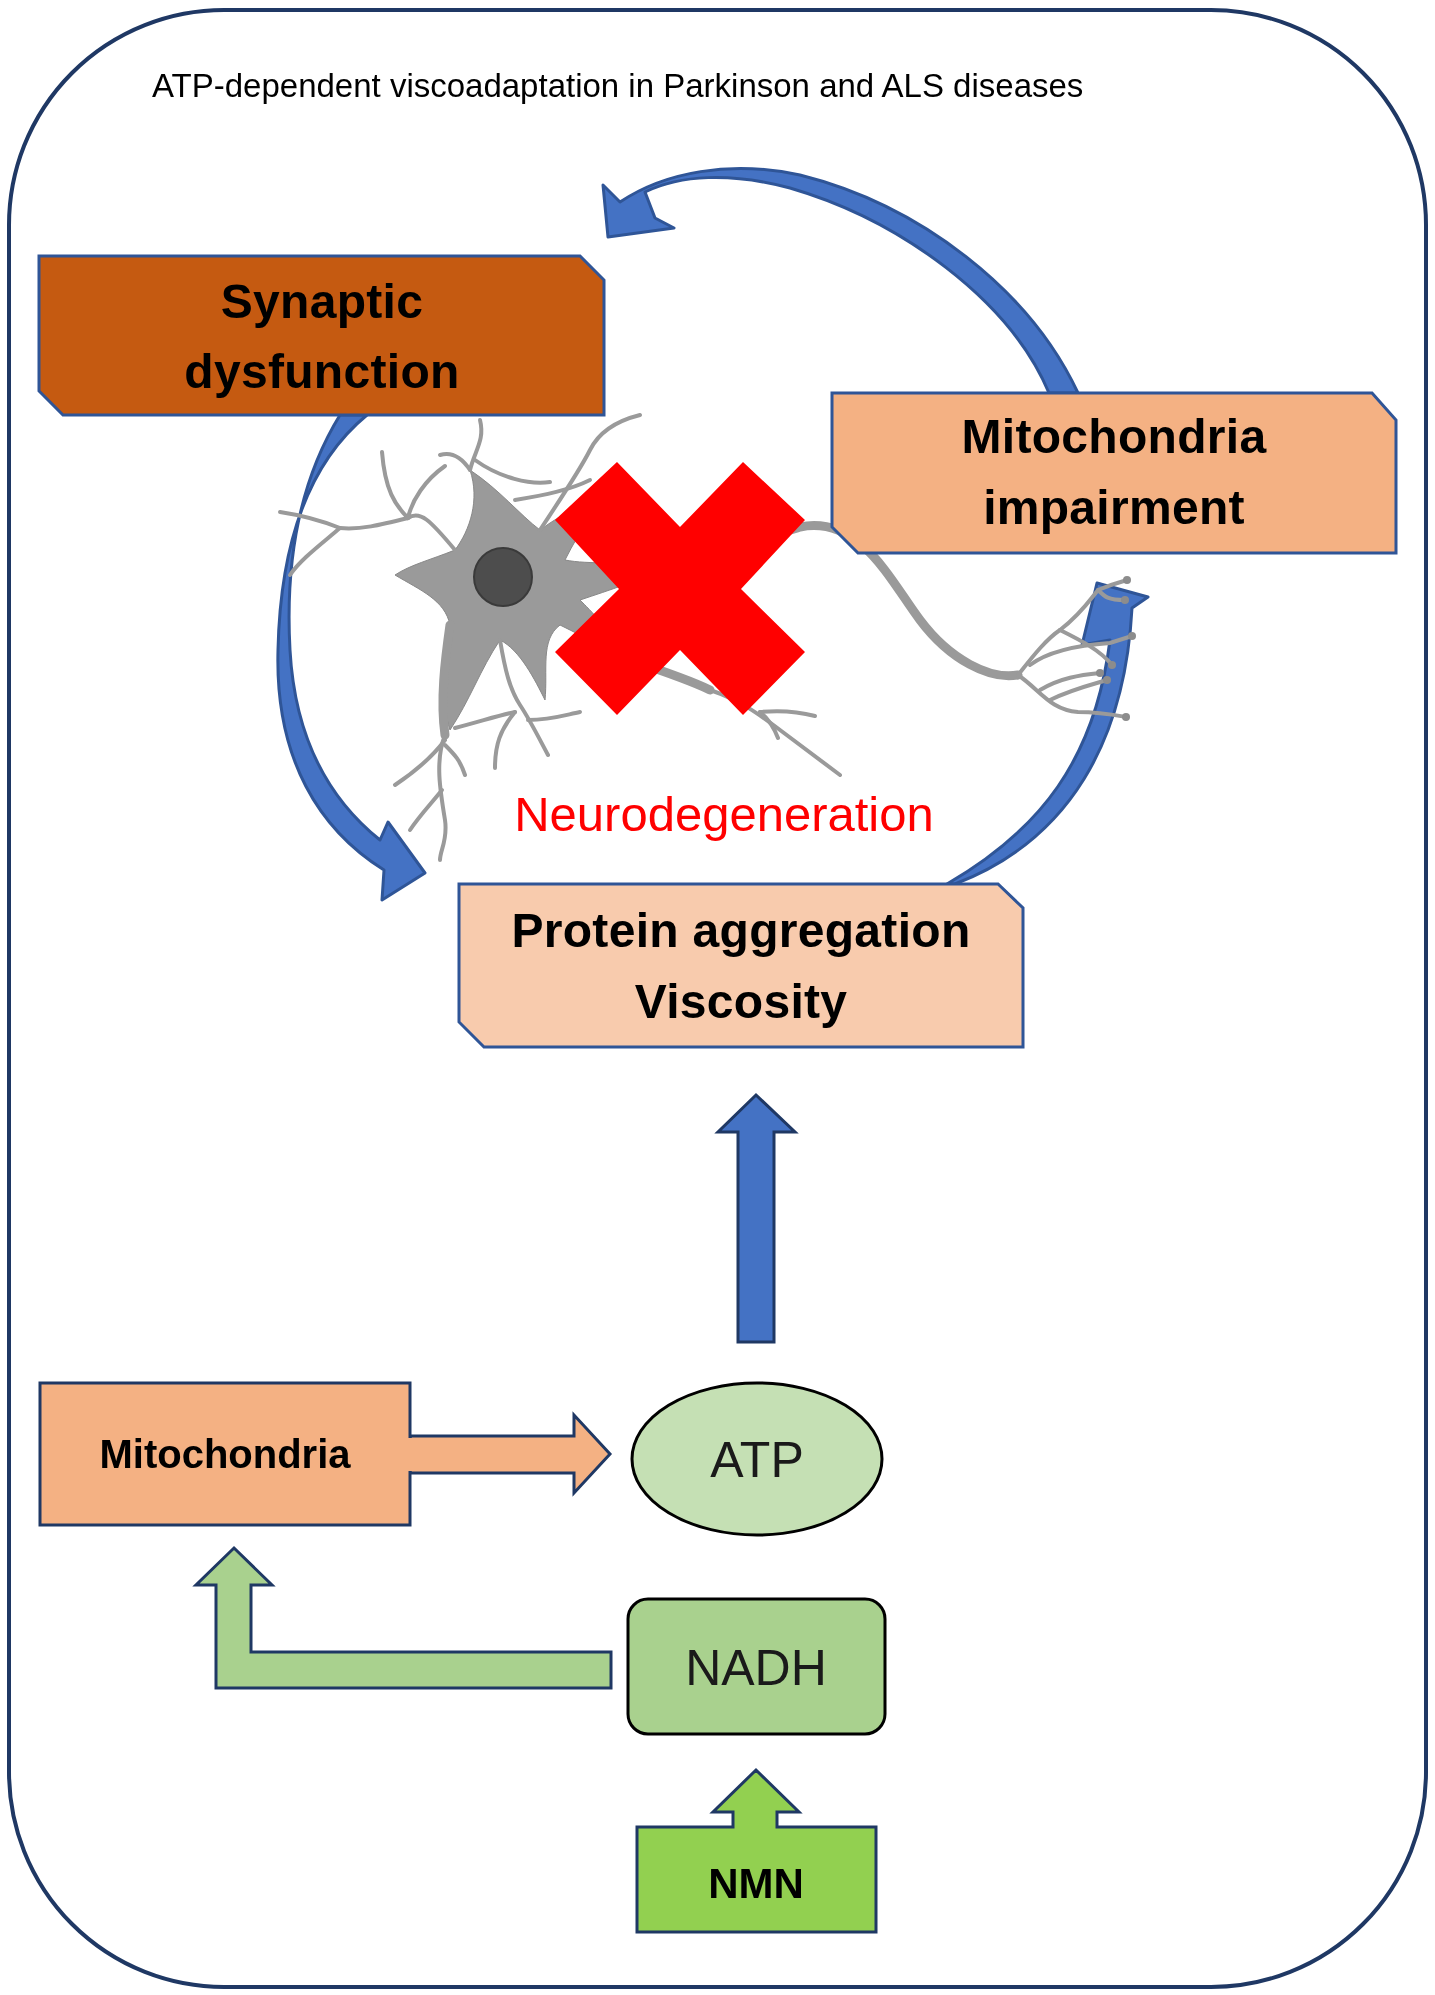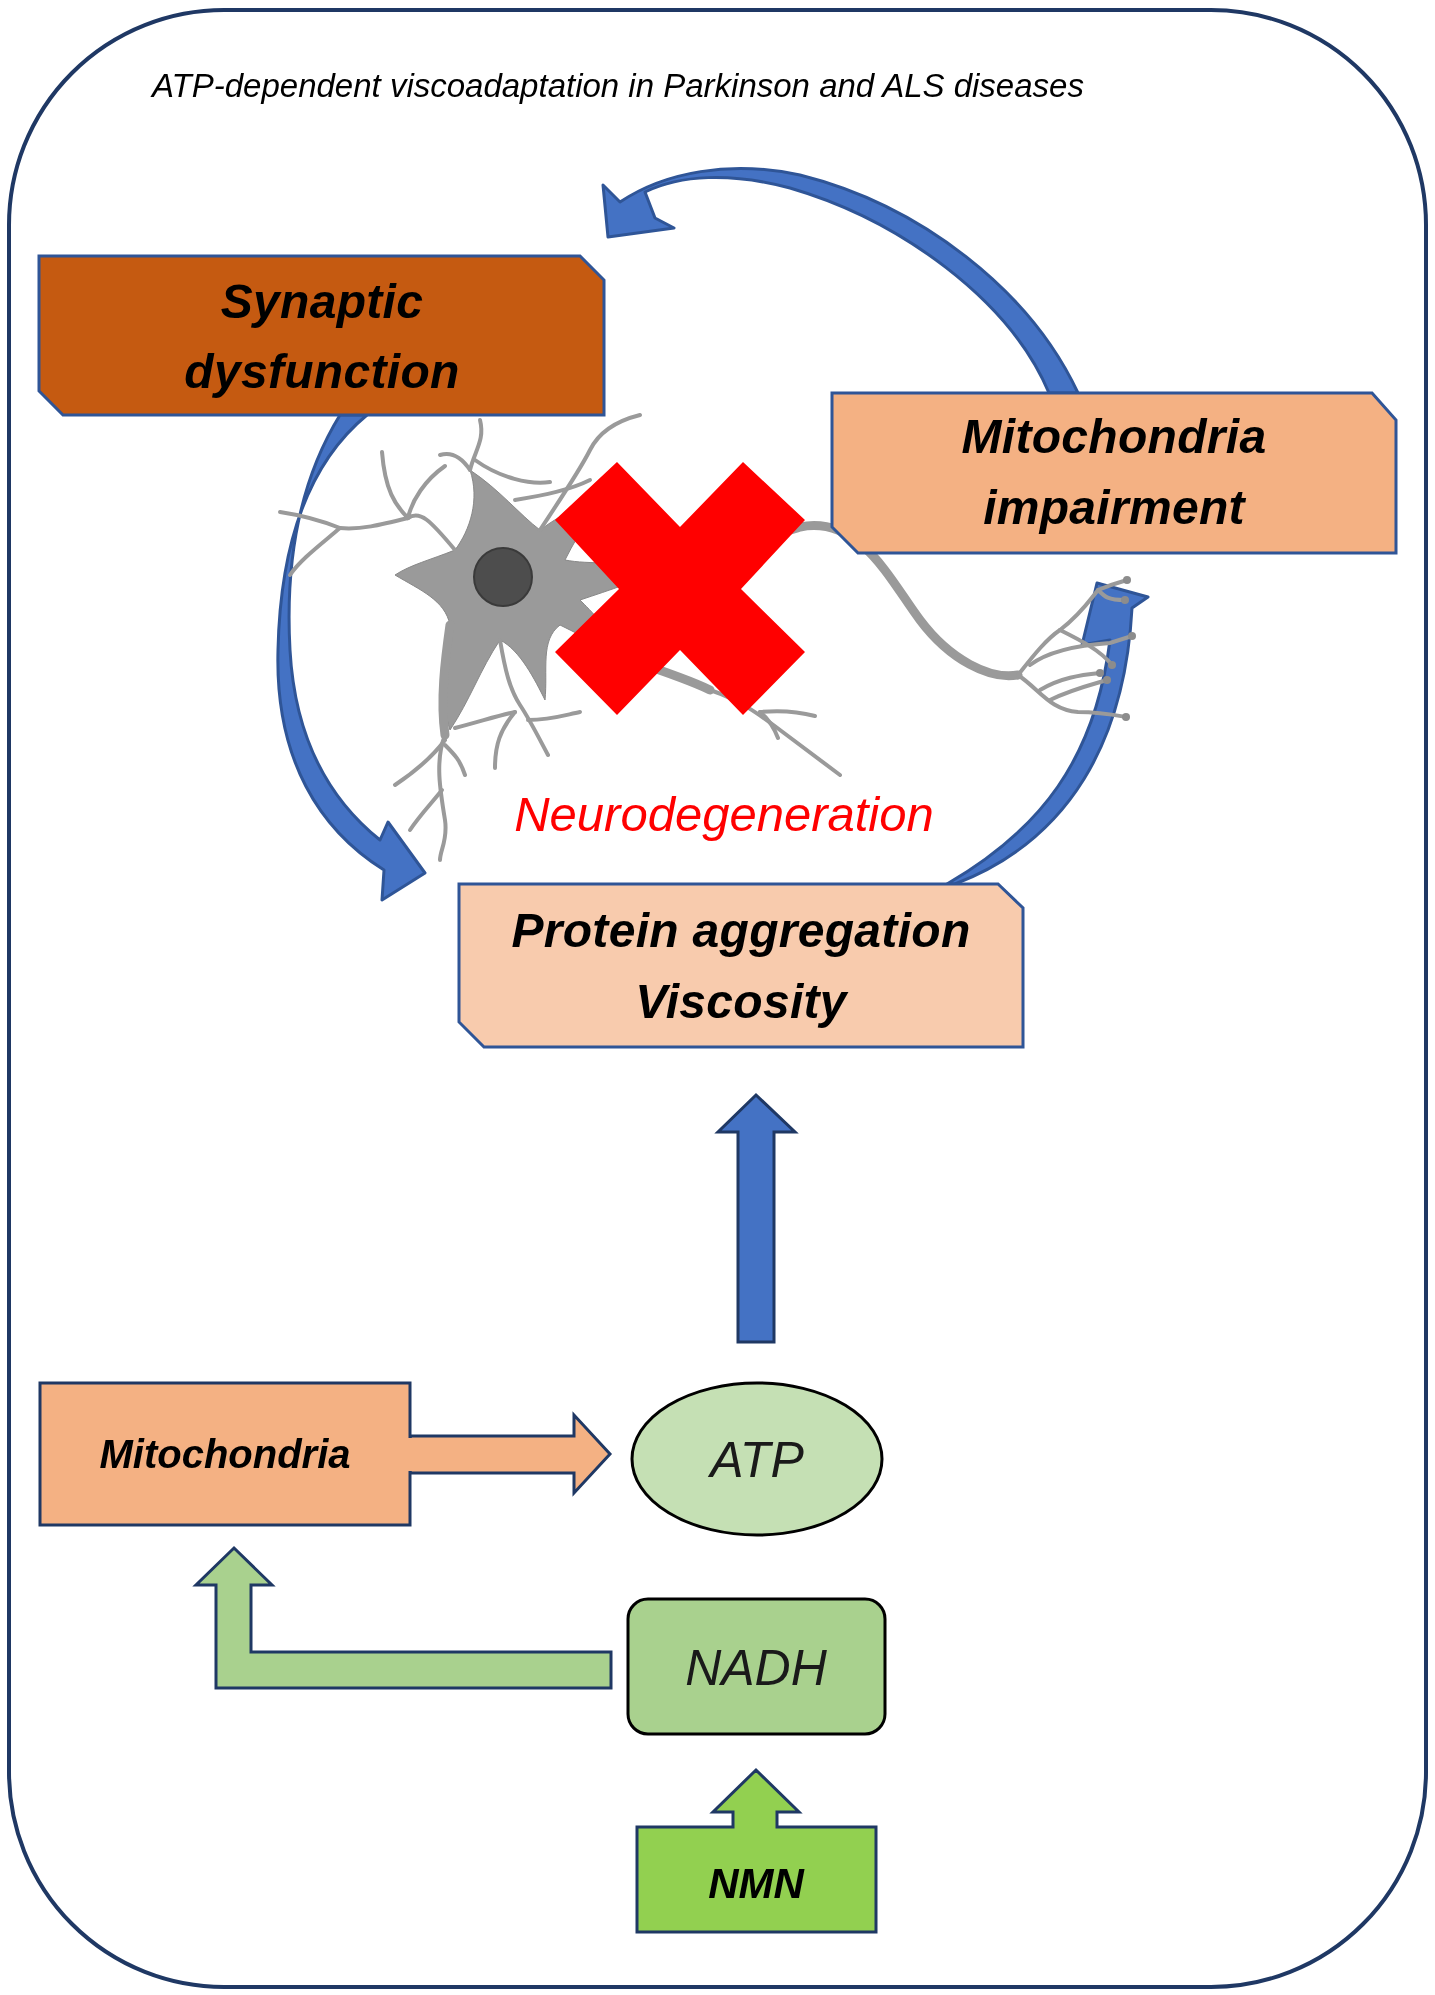--- a/index.html
+++ b/index.html
@@ -1,17 +1,17 @@
 <!DOCTYPE html>
 <html><head>
 <meta charset="utf-8">
 <style>
   html, body { margin: 0; padding: 0; background: #ffffff; }
   body { width: 1435px; height: 1995px; position: relative; overflow: hidden; }
-  #stage { position: absolute; left: 0; top: 0; width: 1435px; height: 1819px; font-style: italic; }
+  #stage { position: absolute; left: 0; top: 0; width: 1435px; height: 1819px; }
   svg text { font-family: "Liberation Sans", "DejaVu Sans", sans-serif; }
   .t-title { font-size: 33px; fill: #000; }
   .t-box { font-size: 48px; font-weight: bold; fill: #000; letter-spacing: 0.3px; }
   .t-mid { font-size: 40px; font-weight: bold; fill: #000; }
   .t-neuro { font-size: 49px; fill: #ff0000; }
   .t-node { font-size: 50px; fill: #1a1a1a; }
   .t-nmn { font-size: 42px; font-weight: bold; fill: #000; }
   .dend { fill: none; stroke: #9a9a9a; stroke-width: 4; stroke-linecap: round; }
   .dend-thick { fill: none; stroke: #9a9a9a; stroke-width: 9; stroke-linecap: round; }
 </style>

